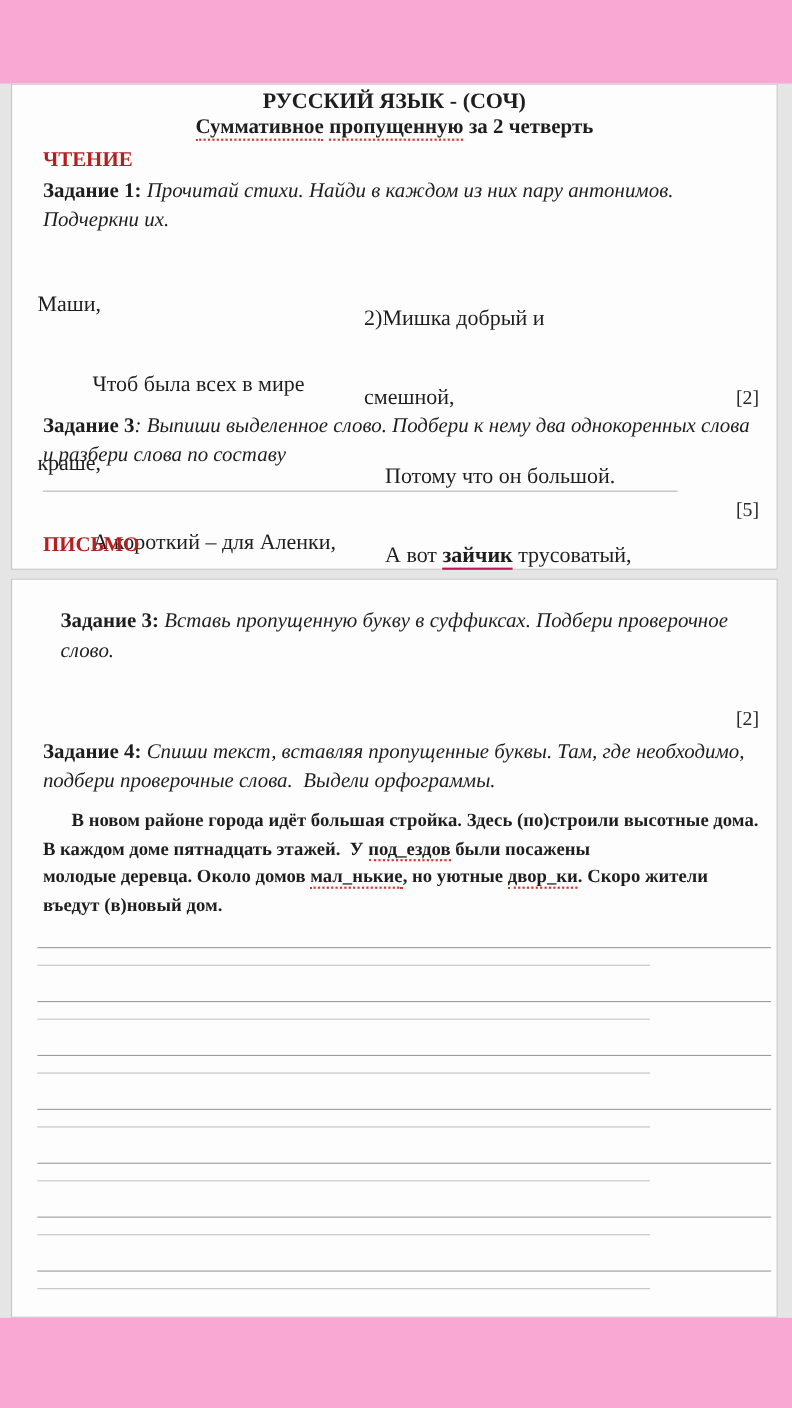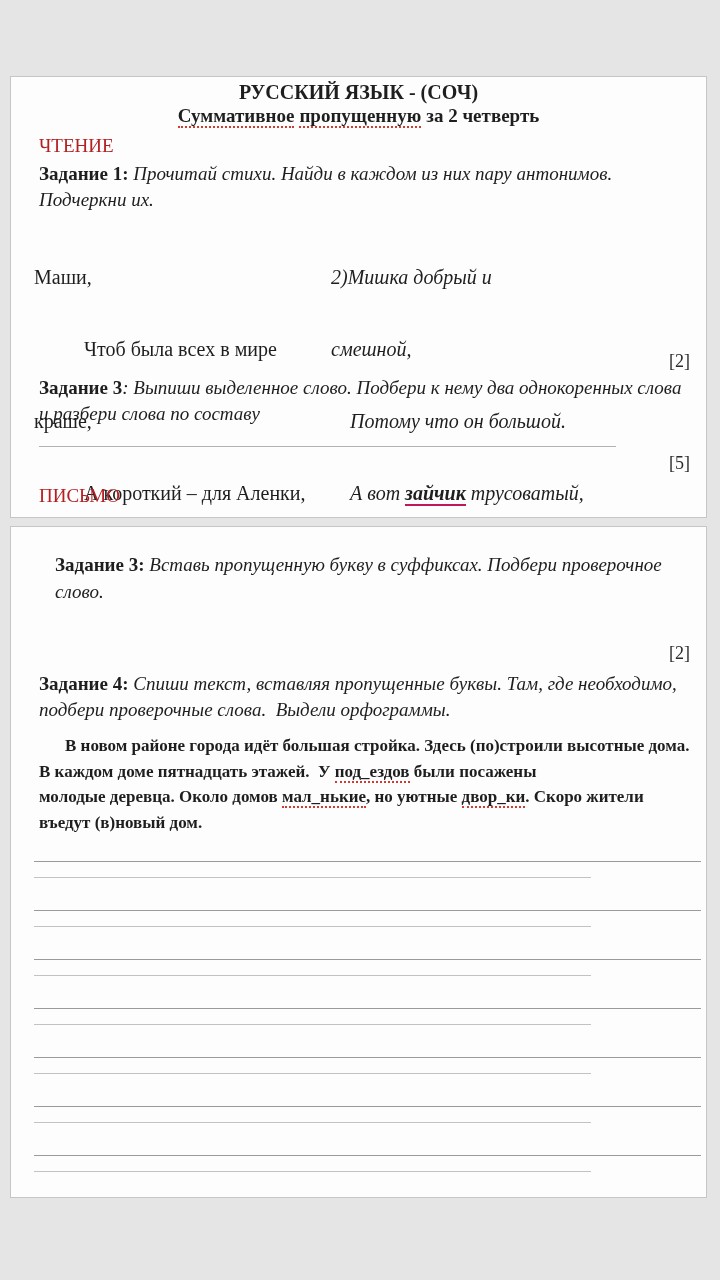--- a/index.html
+++ b/index.html
@@ -1,27 +1,27 @@
 <!DOCTYPE html>
 <html><head>
 <meta charset="utf-8">
 <style>
   html,body{margin:0;padding:0;}
   body{width:720px;height:1280px;background:#000;font-family:"Liberation Serif","DejaVu Serif",serif;}
-  .screen{position:relative;width:720px;height:1280px;background:#e5e5e5;overflow:hidden;}
+  .screen{position:relative;width:720px;height:1280px;background:#f9a8d4;overflow:hidden;}
   .content{position:absolute;top:76px;left:0;width:720px;height:1122px;background:#e5e5e5;}
   .page{position:absolute;left:10px;width:697px;background:#fdfdfd;border:1px solid #c6c6c6;box-sizing:border-box;color:#1e1e1e;}
   .page1{top:0;height:442px;}
   .page2{top:450px;height:672px;}
   .hdr{position:absolute;left:0;width:100%;text-align:center;font-weight:bold;font-size:20px;}
   .hdr.t1{top:4px;}
   .hdr.sub{top:28px;font-size:19px;}
   .sub .sq{margin-right:5px;}
   .sq{border-bottom:2px dotted #cd3b33;padding-bottom:0px;}
-  .sec{position:absolute;left:28px;font-weight:normal;font-size:19px;color:#b42022;}
+  .sec{position:absolute;left:28px;font-weight:bold;font-size:19px;color:#b42022;}
   .para{position:absolute;left:28px;right:16px;font-size:19px;line-height:26px;white-space:pre-wrap;}
   .lab{font-weight:bold;}
   .ins{font-style:italic;}
   .score{position:absolute;right:16px;font-size:18px;color:#2a2a2a;}
   .poemcol{position:absolute;font-size:20px;line-height:24px;white-space:pre;}
   .poemcol .ind{padding-left:50px;}
   .poemcol2 .ind{padding-left:19px;}
   .bold-ul{font-weight:bold;border-bottom:2px solid #be185d;}
   .ul{border-bottom:1.5px solid #222;}
   .sq2{border-bottom:2px dotted #cd3b33;padding-bottom:1px;}
@@ -52,21 +52,21 @@
       <div class="para" style="top:84px;"><span class="lab">Задание 1:</span><span class="ins"> Прочитай стихи. Найди в каждом из них пару антонимов. Подчеркни их.</span></div>
 
       <div class="poemcol" style="top:140px;left:23px;width:300px;">
         <div>Маши,</div>
         <div class="ind">Чтоб была всех в мире</div>
         <div>краше,</div>
         <div class="ind">А короткий – для Аленки,</div>
         <div class="ind">Маленькой ее сестренки.</div>
       </div>
 
-      <div class="poemcol poemcol2" style="top:140px;left:320px;width:340px;font-style:italic;">
+      <div class="poemcol poemcol2" style="top:152px;left:320px;width:340px;">
         <div>2)Мишка добрый и</div>
         <div>смешной,</div>
         <div class="ind">Потому что он большой.</div>
         <div class="ind"><span>А вот </span><span class="bold-ul">зайчик</span><span> трусоватый,</span></div>
         <div class="ind"><span>Потому что </span><span class="sq2"><span class="ul">маловатый</span></span><span>.</span></div>
       </div>
 
       <div class="score" style="top:274px;">[2]</div>
 
       <div class="para" style="top:298px;"><span class="lab">Задание 3</span><span class="ins">: Выпиши выделенное слово. Подбери к нему два однокоренных слова

